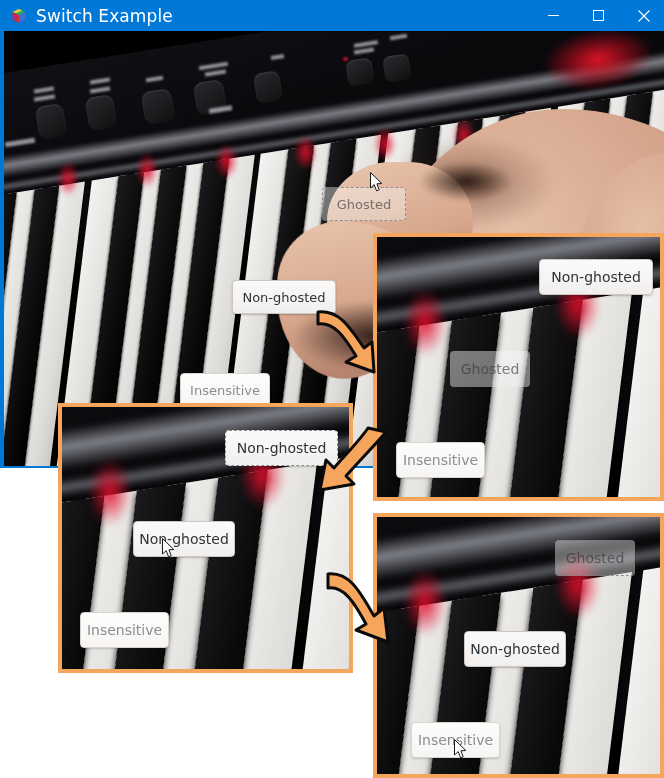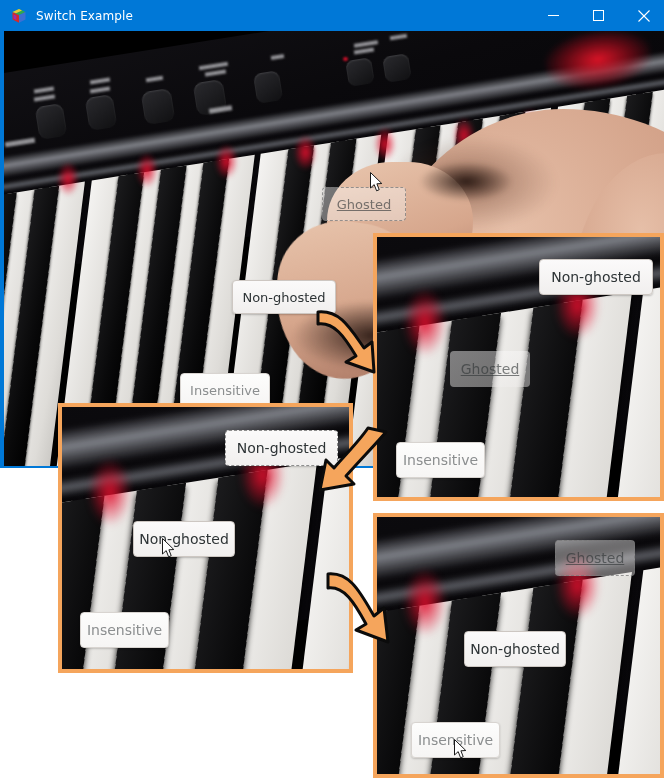--- a/index.html
+++ b/index.html
@@ -38,21 +38,21 @@
   }
   #window-icon {
     width: 16px; height: 16px;
     margin-left: 9px;
     margin-right: 9px;
     position: relative;
     flex: 0 0 auto;
   }
   #window-title {
     color: #ffffff;
-    font-size: 12px;
+    font-size: 17px;
     font-family: "DejaVu Sans", "Liberation Sans", sans-serif;
     letter-spacing: 0.1px;
     white-space: nowrap;
   }
   #window-controls {
     position: absolute;
     right: 0; top: 0;
     height: 31px;
     display: flex;
   }
@@ -216,21 +216,20 @@
   .gbtn.insensitive {
     background: linear-gradient(180deg, #fdfdfc 0%, #f6f5f4 100%);
     border: 1px solid #d8d4d0;
     color: #8b8e8f;
     box-shadow: 0 1px 2px rgba(0,0,0,0.18);
   }
   .gbtn.ghosted {
     background: linear-gradient(180deg, rgba(251,250,250,0.42) 0%, rgba(241,239,238,0.42) 100%);
     border: 1px dashed rgba(120,120,120,0.75);
     color: rgba(46,52,54,0.62);
-    text-decoration: underline;
   }
   .gbtn.focusdash {
     border: 1px dashed rgba(130,130,130,0.9);
   }
 
   
   .cursor {
     position: absolute;
     width: 13px;
     height: 21px;

